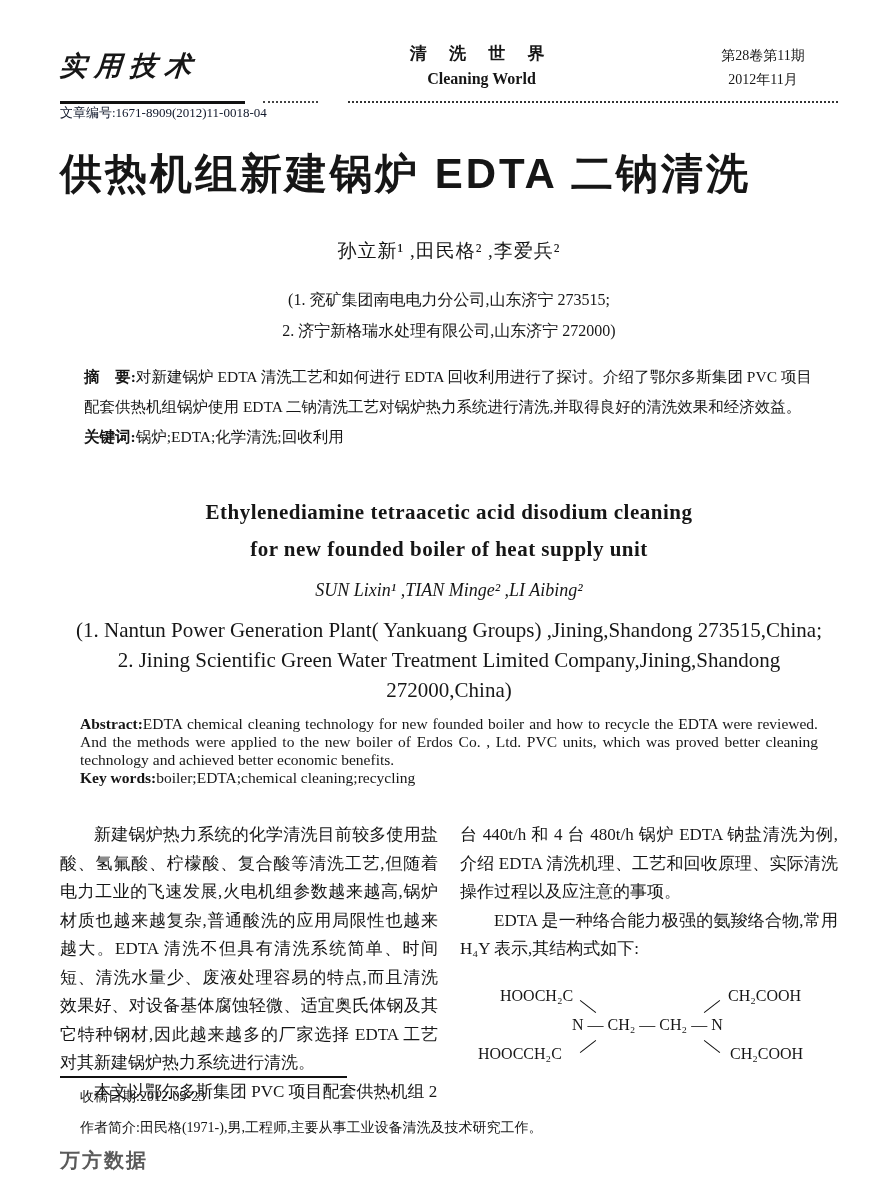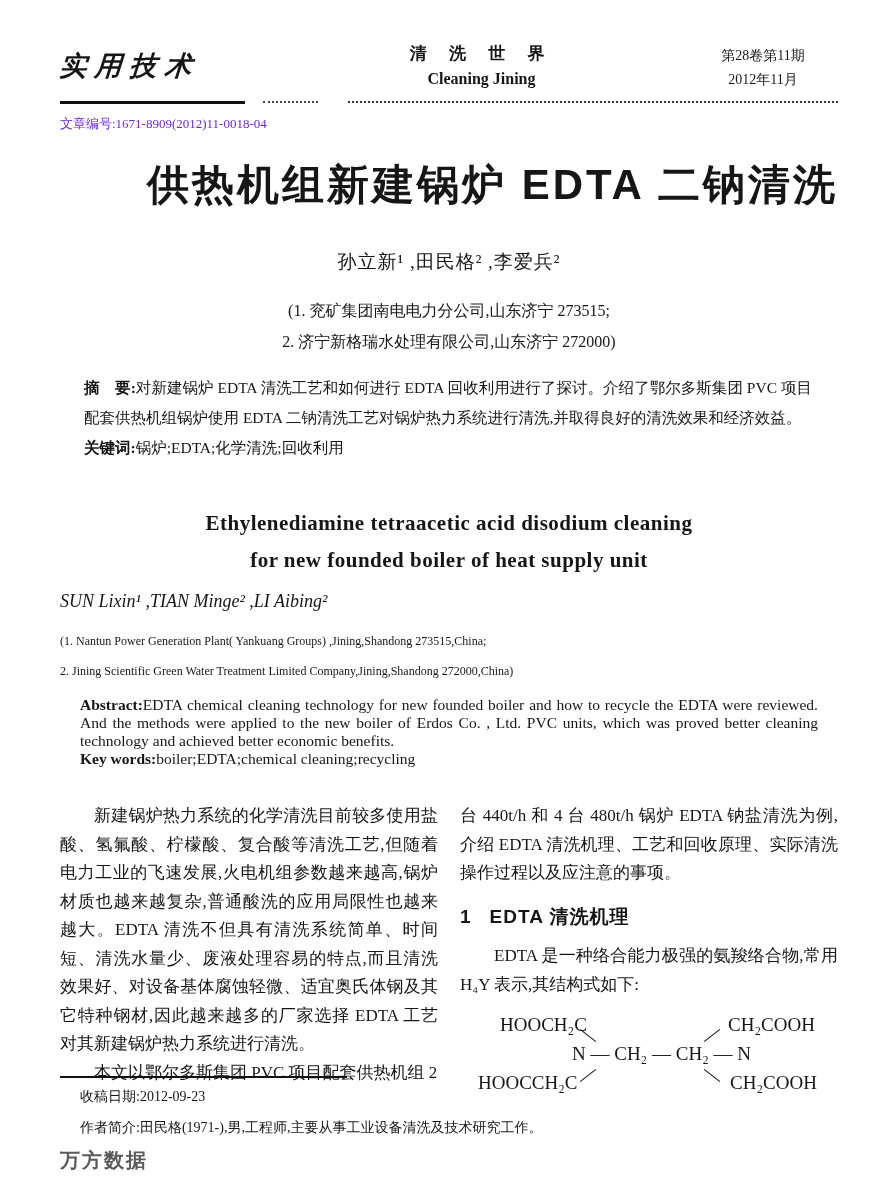--- a/index.html
+++ b/index.html
@@ -28,54 +28,54 @@
   .journal-mid { flex:1; text-align:center; padding-top:2px; }
   .journal-cn { font-size:17px; letter-spacing:9px; font-weight:600; }
   .journal-en { font-size:16px; font-weight:bold; margin-top:5px; font-family:"Liberation Serif",serif; }
   .issue-block { width:150px; text-align:center; font-size:14px; line-height:24px; padding-top:4px; }
 
   .header-rule { display:flex; align-items:center; margin-top:8px; height:4px; }
   .rule-solid { width:185px; border-top:3px solid #111; }
   .rule-gap { width:55px; border-top:2px dotted #444; margin-left:18px; }
   .rule-dotted { flex:1; border-top:2px dotted #333; margin-left:30px; }
 
-  .article-meta { margin-top:11px; font-size:13px; color:#6d28d9; }
+  .article-meta { font-size:13px; color:#0f172a; }
 
   
   .title-cn {
-    margin-top:24px; text-align:right;
+    margin-top:24px; text-align:left;
     font-family:"Liberation Sans","DejaVu Sans",sans-serif;
     font-weight:bold; font-size:42px; letter-spacing:3px;
   }
   .authors-cn { margin-top:36px; text-align:center; font-size:19px; letter-spacing:1px; }
   .affils-cn { margin-top:20px; text-align:center; font-size:16px; line-height:31px; }
 
   .abstract-cn { margin-top:16px; padding:0 26px 0 24px; font-size:15.5px; line-height:30px; text-align:justify; }
   .lbl { font-weight:bold; }
   .kw-line { margin-top:0px; }
 
   .title-en { margin-top:42px; text-align:center; font-weight:bold; font-size:21px; line-height:37px; letter-spacing:0.5px; }
-  .authors-en { margin-top:12px; text-align:left; font-style:italic; font-size:18px; }
-  .affils-en { margin-top:14px; font-size:12px; line-height:30px; }
+  .authors-en { margin-top:12px; text-align:center; font-style:italic; font-size:18px; }
+  .affils-en { margin-top:14px; text-align:center; font-size:21px; line-height:30px; }
   .abstract-en { margin-top:10px; padding:0 20px 0 20px; font-size:15.5px; line-height:18px; text-align:justify; }
 
   
   .body-cols { display:flex; gap:22px; margin-top:34px; }
   .col { width:50%; font-size:17px; line-height:28.5px; text-align:justify; }
   .col p.indent { text-indent:2em; }
   .section-head {
     font-family:"Liberation Sans","DejaVu Sans",sans-serif;
     font-weight:600; font-size:19px;
     margin:15px 0 11px 0; text-align:left; text-indent:0;
     letter-spacing:1px;
   }
   .section-head .sec-num { margin-right:18px; }
 
   
-  .formula { position:relative; height:88px; margin-top:12px; font-size:19px; }
+  .formula { position:relative; height:88px; margin-top:18px; font-size:16px; }
   .f-abs { position:absolute; white-space:nowrap; }
   .bond { position:absolute; width:20px; border-top:1.5px solid #111; }
   .b-tl { left:118px; top:24px; transform:rotate(38deg); }
   .b-bl { left:118px; top:64px; transform:rotate(-38deg); }
   .b-tr { left:242px; top:24px; transform:rotate(-38deg); }
   .b-br { left:242px; top:64px; transform:rotate(38deg); }
 
   
   .footnote-area { position:absolute; left:60px; top:1076px; width:740px; font-size:14px; }
   .foot-rule { width:287px; border-top:2.5px solid #111; }
@@ -90,21 +90,21 @@
 </head>
 <body>
 
 <div class="page">
   <div class="content">
 
     <div class="header-row">
       <div class="banner">实用技术</div>
       <div class="journal-mid">
         <div class="journal-cn">清 洗 世 界</div>
-        <div class="journal-en">Cleaning Jining</div>
+        <div class="journal-en">Cleaning World</div>
       </div>
       <div class="issue-block">
         <div>第28卷第11期</div>
         <div>2012年11月</div>
       </div>
     </div>
 
     <div class="header-rule">
       <div class="rule-solid"></div>
       <div class="rule-gap"></div>
@@ -147,23 +147,20 @@
     <div class="body-cols">
 
       <div class="col">
         <p class="indent">新建锅炉热力系统的化学清洗目前较多使用盐酸、氢氟酸、柠檬酸、复合酸等清洗工艺,但随着电力工业的飞速发展,火电机组参数越来越高,锅炉材质也越来越复杂,普通酸洗的应用局限性也越来越大。EDTA 清洗不但具有清洗系统简单、时间短、清洗水量少、废液处理容易的特点,而且清洗效果好、对设备基体腐蚀轻微、适宜奥氏体钢及其它特种钢材,因此越来越多的厂家选择 EDTA 工艺对其新建锅炉热力系统进行清洗。</p>
         <p class="indent">本文以鄂尔多斯集团 PVC 项目配套供热机组 2</p>
       </div>
 
       <div class="col">
         <p>台 440t/h 和 4 台 480t/h 锅炉 EDTA 钠盐清洗为例,介绍 EDTA 清洗机理、工艺和回收原理、实际清洗操作过程以及应注意的事项。</p>
 
-        <div class="section-head">
-          <span class="sec-num">1</span><span>EDTA 清洗机理</span>
-        </div>
 
         <p class="indent">EDTA 是一种络合能力极强的氨羧络合物,常用 H₄Y 表示,其结构式如下:</p>
 
         <div class="formula">
           <span class="f-abs" style="left:40px; top:0;">HOOCH₂C</span>
           <span class="f-abs" style="left:18px; top:58px;">HOOCCH₂C</span>
           <span class="f-abs" style="left:112px; top:29px;">N — CH₂ — CH₂ — N</span>
           <span class="f-abs" style="left:268px; top:0;">CH₂COOH</span>
           <span class="f-abs" style="left:270px; top:58px;">CH₂COOH</span>
           <div class="bond b-tl"></div>

